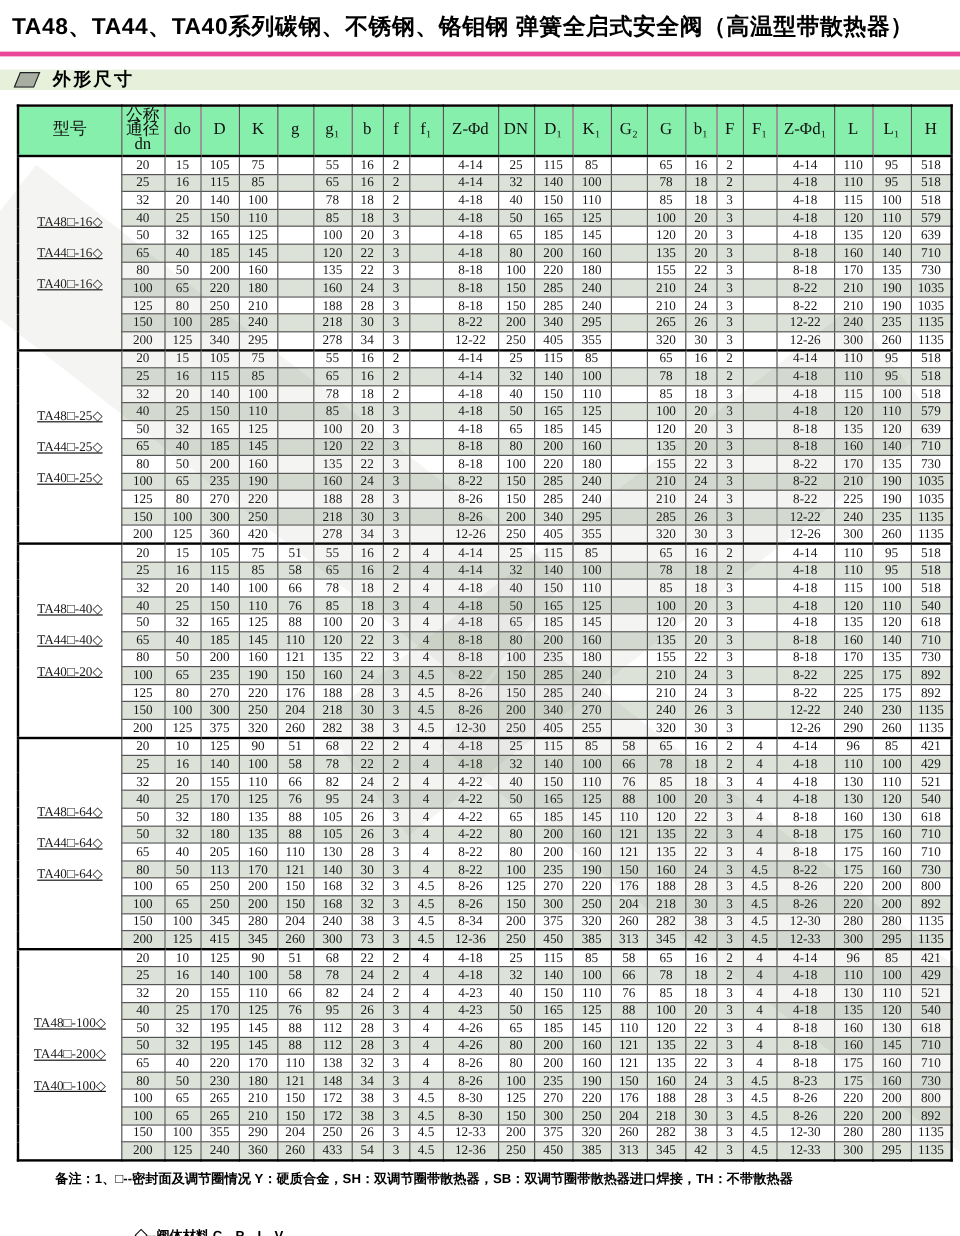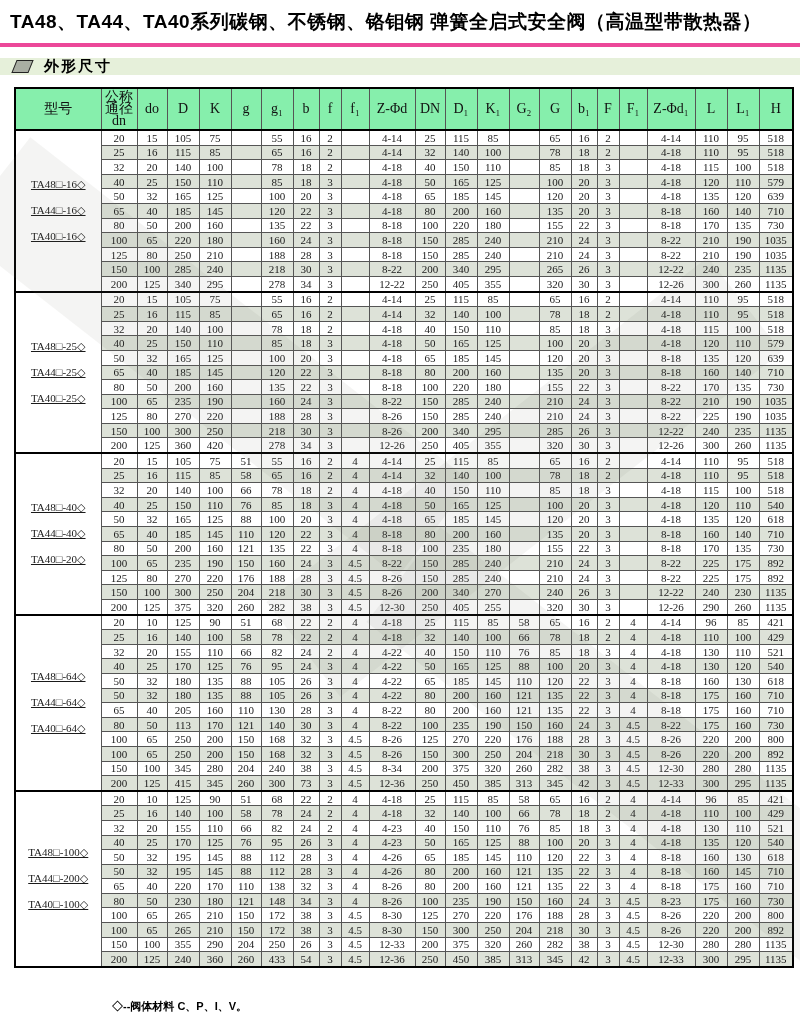--- a/index.html
+++ b/index.html
@@ -1516,16 +1516,17 @@
             <td>1135</td>
           </tr>
         </tbody>
     </table>
     <div class="wm wm1"></div>
     <div class="wm wm2"></div>
     <div class="wm wm3"></div>
   </div>
 
   <div class="notes">
+    <div class="line1">备注：1、□--密封面及调节圈情况    Y：硬质合金，SH：双调节圈带散热器，SB：双调节圈带散热器进口焊接，TH：不带散热器</div>
     <div class="line2">◇--阀体材料  C、P、I、V。</div>
   </div>
 
 </div>
 
 </body></html>

